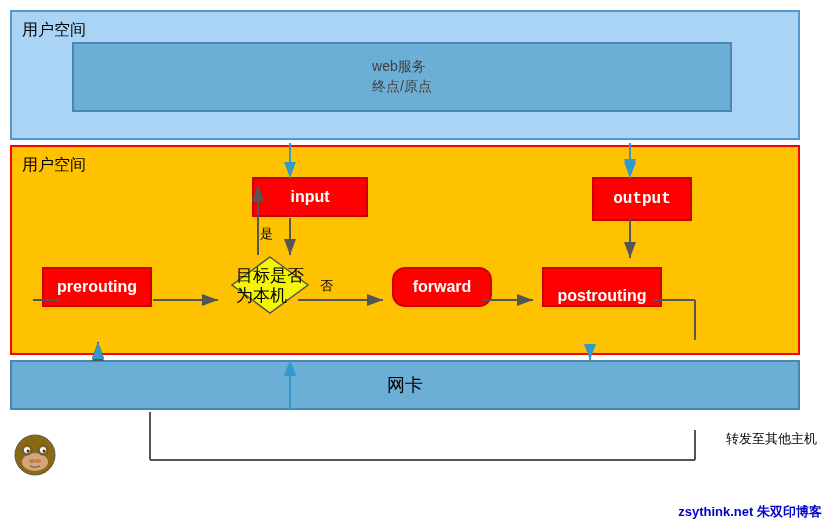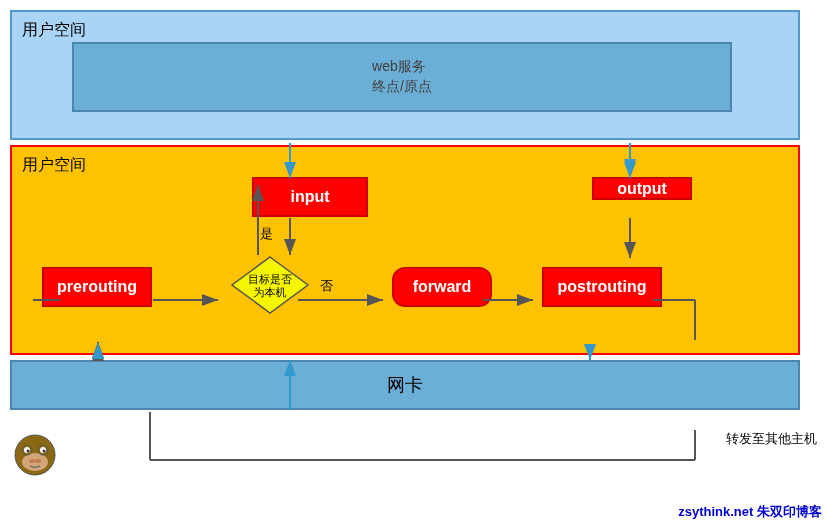--- a/index.html
+++ b/index.html
@@ -95,21 +95,22 @@
       top: 30px;
       left: 240px;
       width: 116px;
       height: 40px;
     }
 
     .box-output {
       top: 30px;
       left: 580px;
       width: 100px;
-      height: 23px;
+      height: 44px;
+      font-family: Liberation Mono, monospace;
     }
 
     .box-prerouting {
       top: 120px;
       left: 30px;
       width: 110px;
       height: 40px;
     }
 
     .box-forward {
@@ -118,20 +119,21 @@
       width: 100px;
       height: 40px;
       border-radius: 13px;
     }
 
     .box-postrouting {
       top: 120px;
       left: 530px;
       width: 120px;
       height: 40px;
+      align-items: flex-end;
     }
 
     
     .diamond-shape {
       position: absolute;
       top: 108px;
       left: 218px;
       width: 80px;
       height: 60px;
     }
@@ -143,23 +145,22 @@
 
     .diamond-text {
       position: absolute;
       top: 110px;
       left: 218px;
       width: 80px;
       height: 58px;
       display: flex;
       align-items: center;
       justify-content: center;
-      font-size: 11px;
-      color: #000;
-      text-align: center;
+      font-size: 17px;
+      color: #000;
       line-height: 1.2;
       z-index: 2;
     }
 
     
     .network-card {
       position: absolute;
       top: 360px;
       left: 10px;
       width: 790px;

